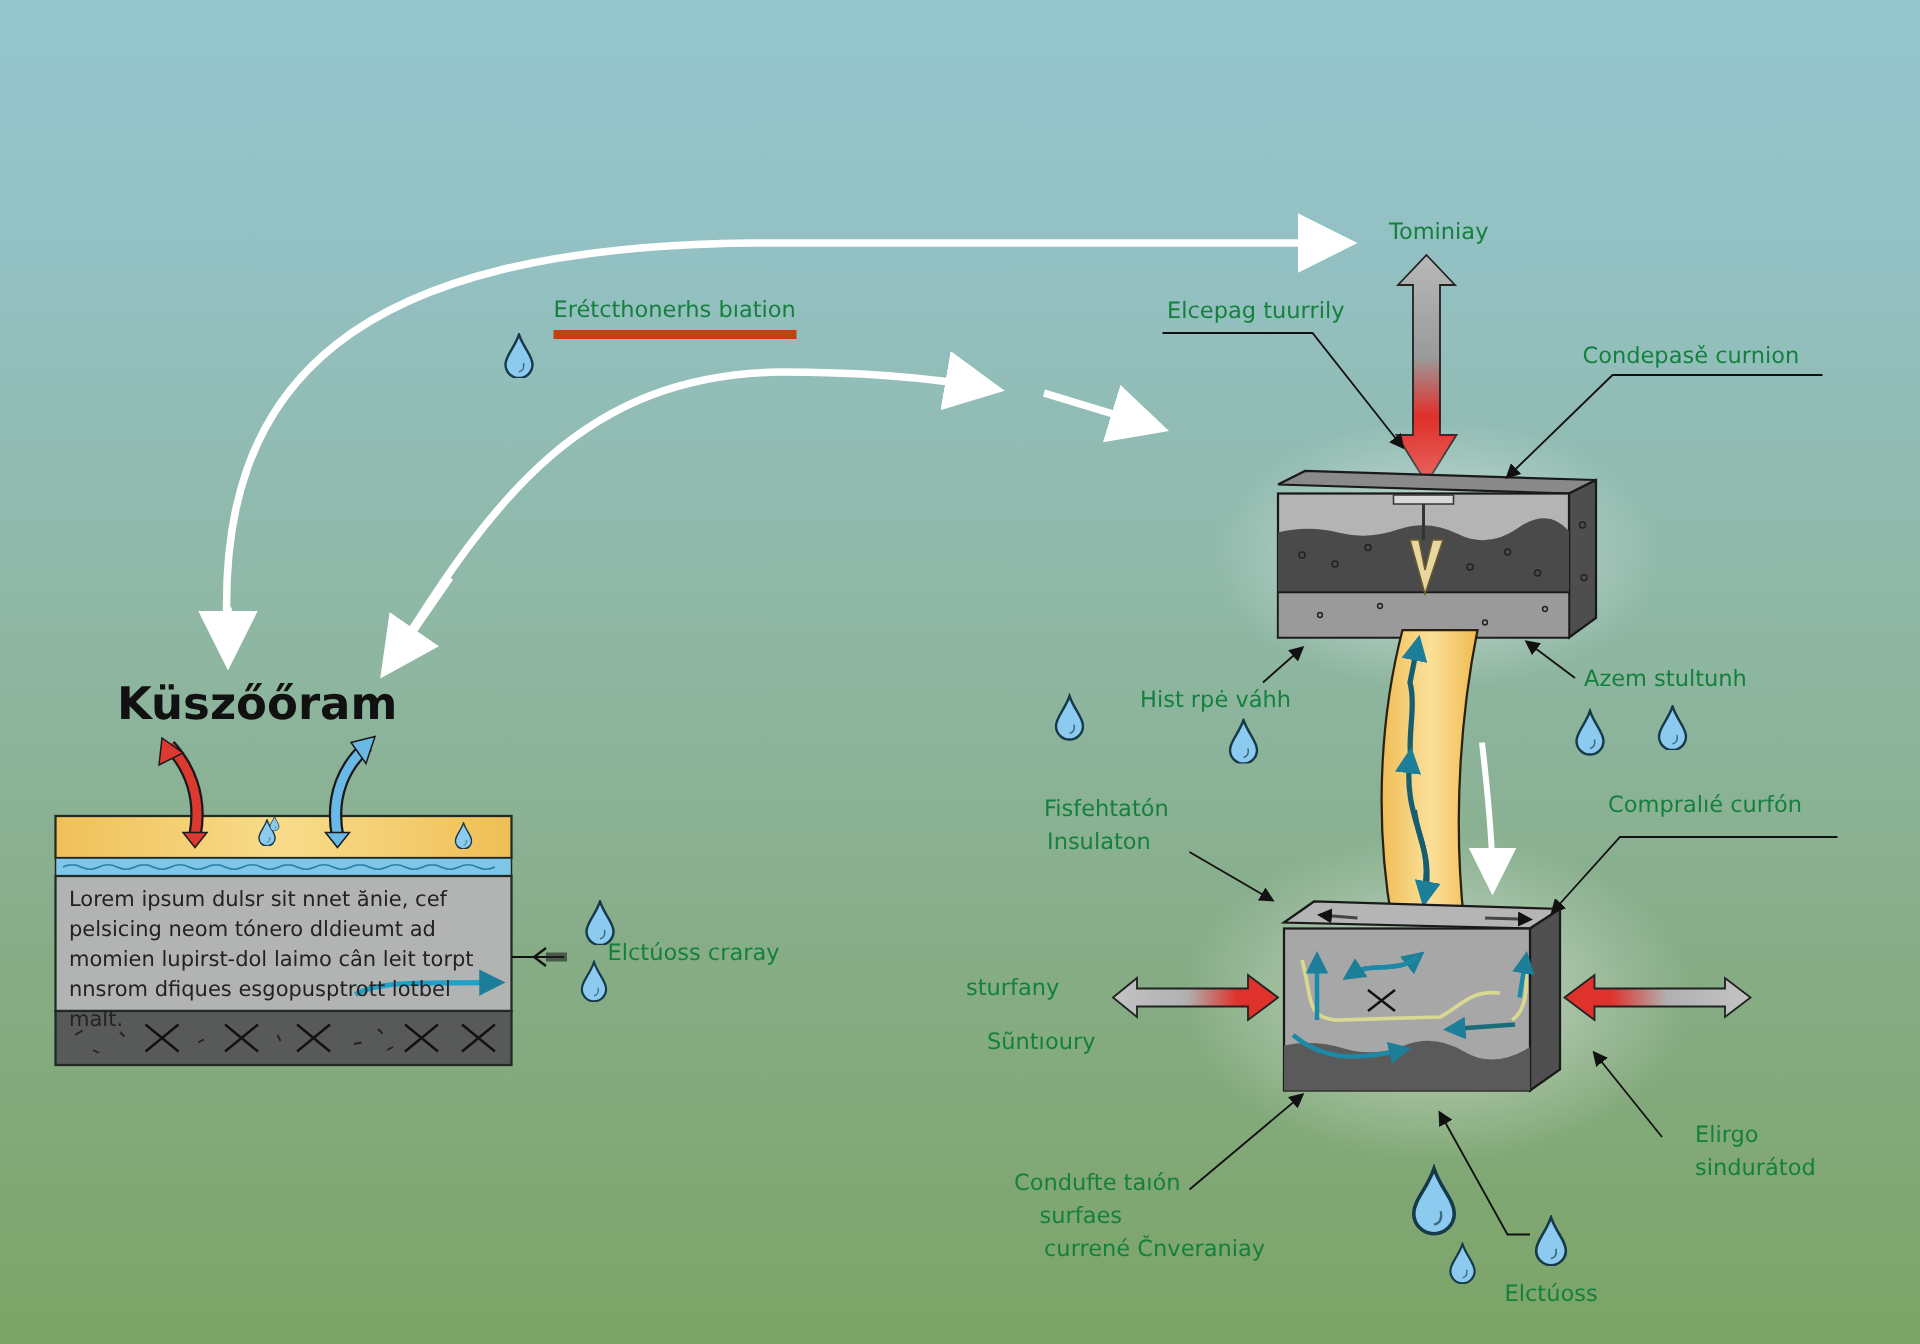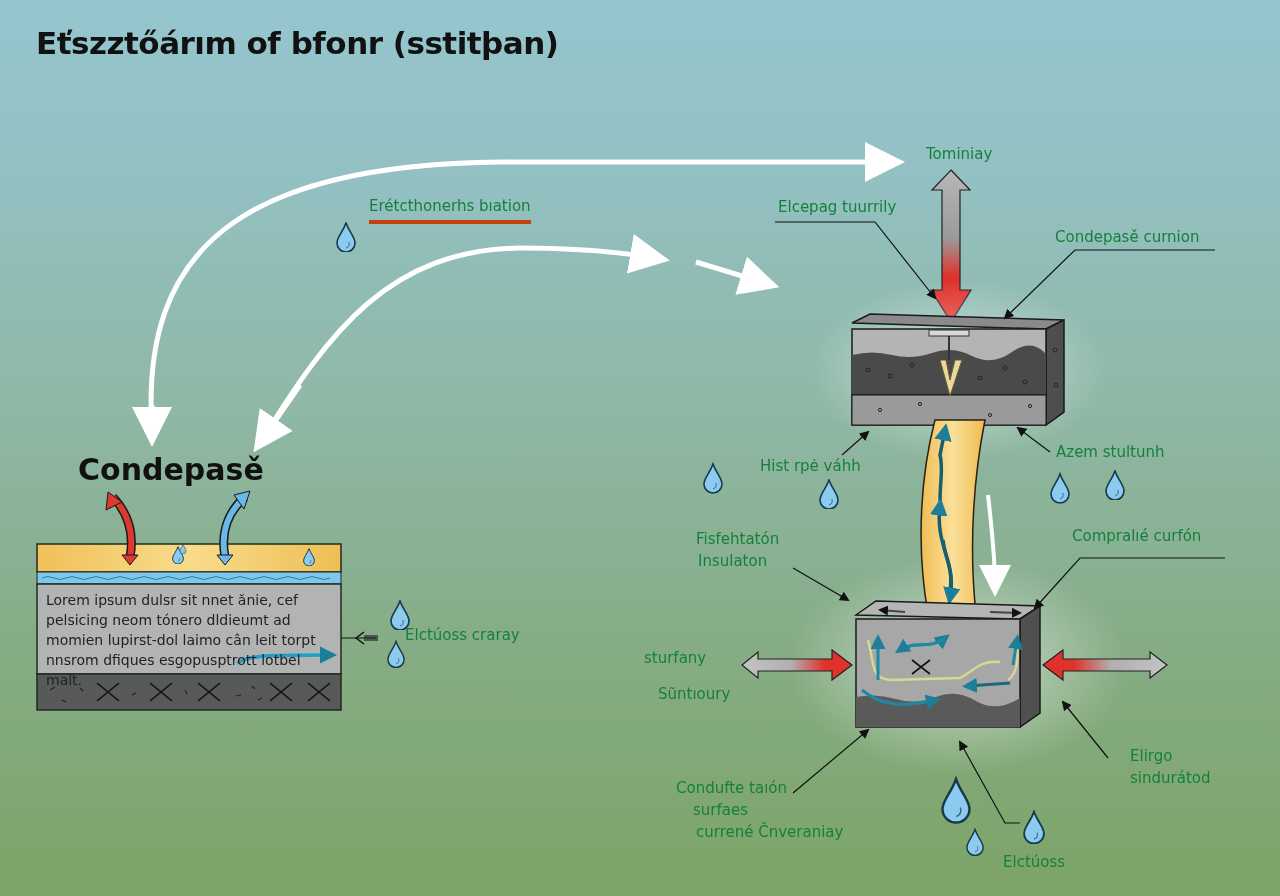--- a/index.html
+++ b/index.html
@@ -13,21 +13,21 @@
   .title {
     position: absolute; left: 36px; top: 22px;
     font-family: "DejaVu Sans", sans-serif; font-weight: bold;
     font-size: 31px; line-height: 42px; color: #111; letter-spacing: -0.5px;
   }
   .lbl {
     position: absolute; font-family: "DejaVu Sans", sans-serif;
     font-size: 15px; line-height: 20px; color: #15803d; white-space: nowrap;
   }
   .lbl.big { font-size: 30px; font-weight: bold; line-height: 36px; color: #111; }
-  .lbl.u { border-bottom: 4px solid #c2410c; padding-bottom: 4px; }
+  .lbl.u { border-bottom: 6px solid #c2410c; padding-bottom: 4px; }
   .para {
     position: absolute; left: 46px; top: 590px; width: 290px;
     font-family: "DejaVu Sans", sans-serif; font-size: 14px; line-height: 20px;
     color: #222;
   }
 </style>
 </head>
 <body>
 
 <svg id="diagram" width="1280" height="896" viewBox="0 0 1280 896">
@@ -202,24 +202,23 @@
     <path d="M1050,452 L1018,428" marker-end="url(#bk)"></path>
     <path d="M793,568 L848,600" marker-end="url(#bk)"></path>
     <path d="M1225,558 L1080,558 L1035,608" marker-end="url(#bk)"></path>
     <path d="M793,793 L868,730" marker-end="url(#bk)"></path>
     <path d="M1020,823 L1005,823 L960,742" marker-end="url(#bk)"></path>
     <path d="M1108,758 L1063,702" marker-end="url(#bk)"></path>
   </g>
 </svg>
 
 <div class="title">
-  <div>Eťszztőárım of bfonr (sstitþan)</div>
 </div>
 
-<div class="lbl big" style="left:78px; top:452px;">Condepasě</div>
+<div class="lbl big" style="left:78px; top:452px;">Küszőőram</div>
 <div class="para">Lorem ipsum dulsr sit nnet ănie, cef pelsicing neom tónero dldieumt ad momien lupirst-dol laimo cân leit torpt nnsrom dfiques esgopusptrott lotbel malt.</div>
 <div class="lbl" style="left:405px; top:625px;">Elctúoss craray</div>
 
 <div class="lbl u" style="left:369px; top:196px;">Erétcthonerhs bıation</div>
 <div class="lbl" style="left:926px; top:144px;">Tominiay</div>
 <div class="lbl" style="left:778px; top:197px;">Elcepag tuurrily</div>
 <div class="lbl" style="left:1055px; top:227px;">Condepasě curnion</div>
 <div class="lbl" style="left:760px; top:456px;">Hist rpė váhh</div>
 <div class="lbl" style="left:1056px; top:442px;">Azem stultunh</div>
 <div class="lbl" style="left:696px; top:529px;">Fisfehtatón</div>

